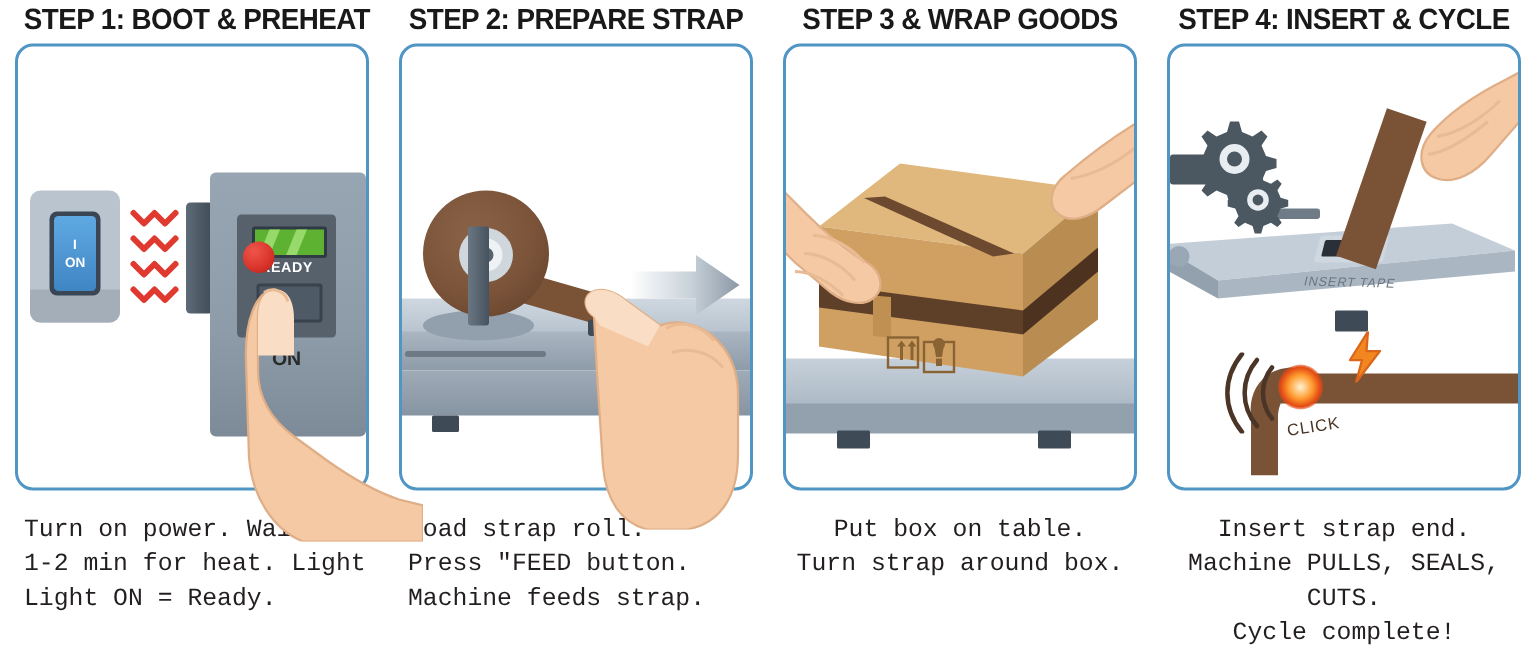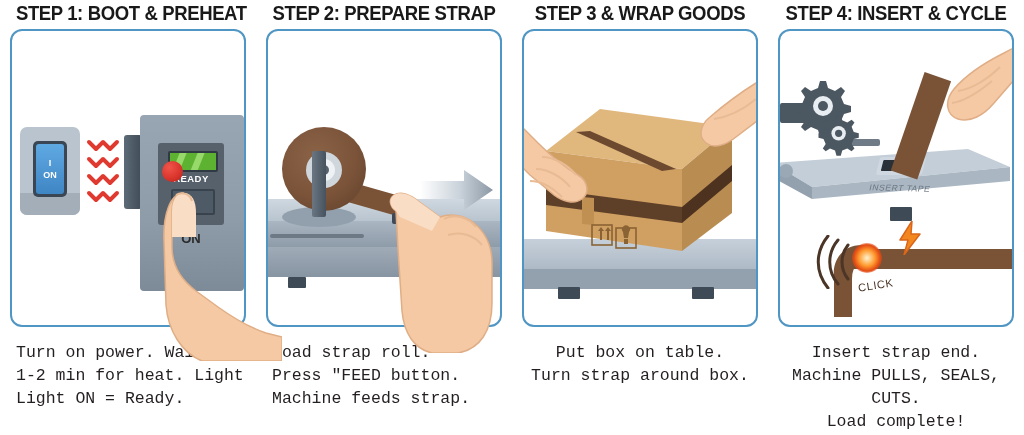--- a/index.html
+++ b/index.html
@@ -597,17 +597,17 @@
                 <path d="M14 1 C1 17 1 37 14 53"></path>
               </g>
             </svg>
           </div>
 
           <div class="p4-click">CLICK</div>
         </div>
       </div>
       <div class="caption cap-center">Insert strap end.
 Machine PULLS, SEALS, CUTS.
-Load complete!</div>
+Cycle complete!</div>
     </div>
 
   </div>
 </div>
 
 </body></html>

